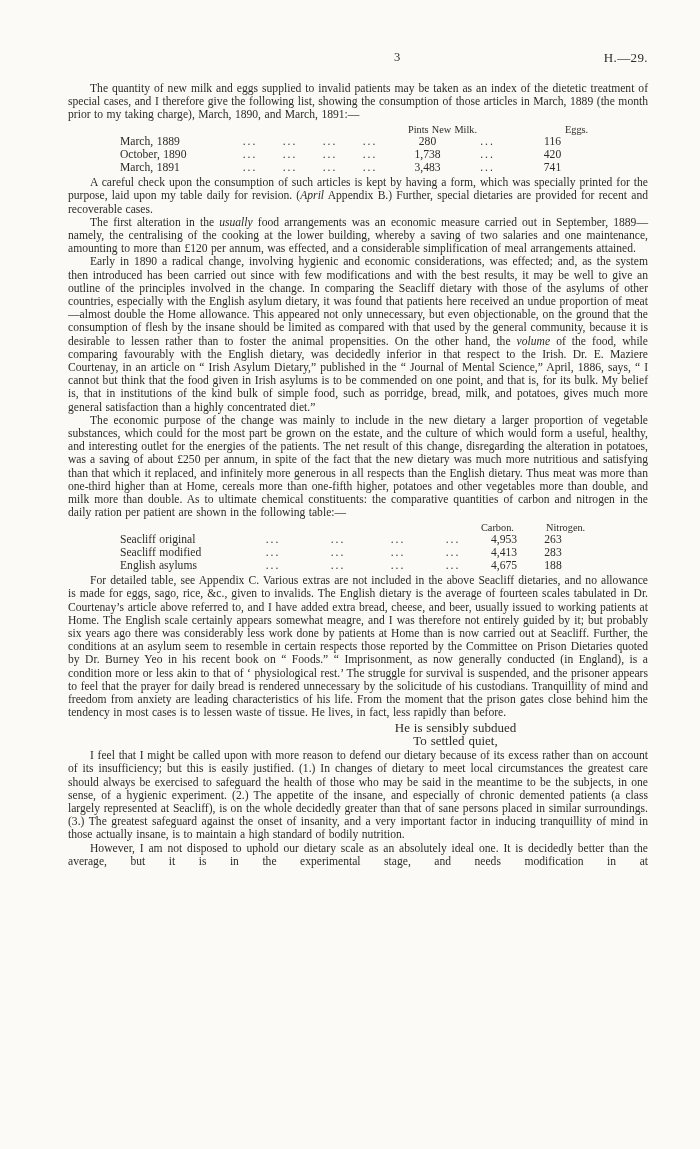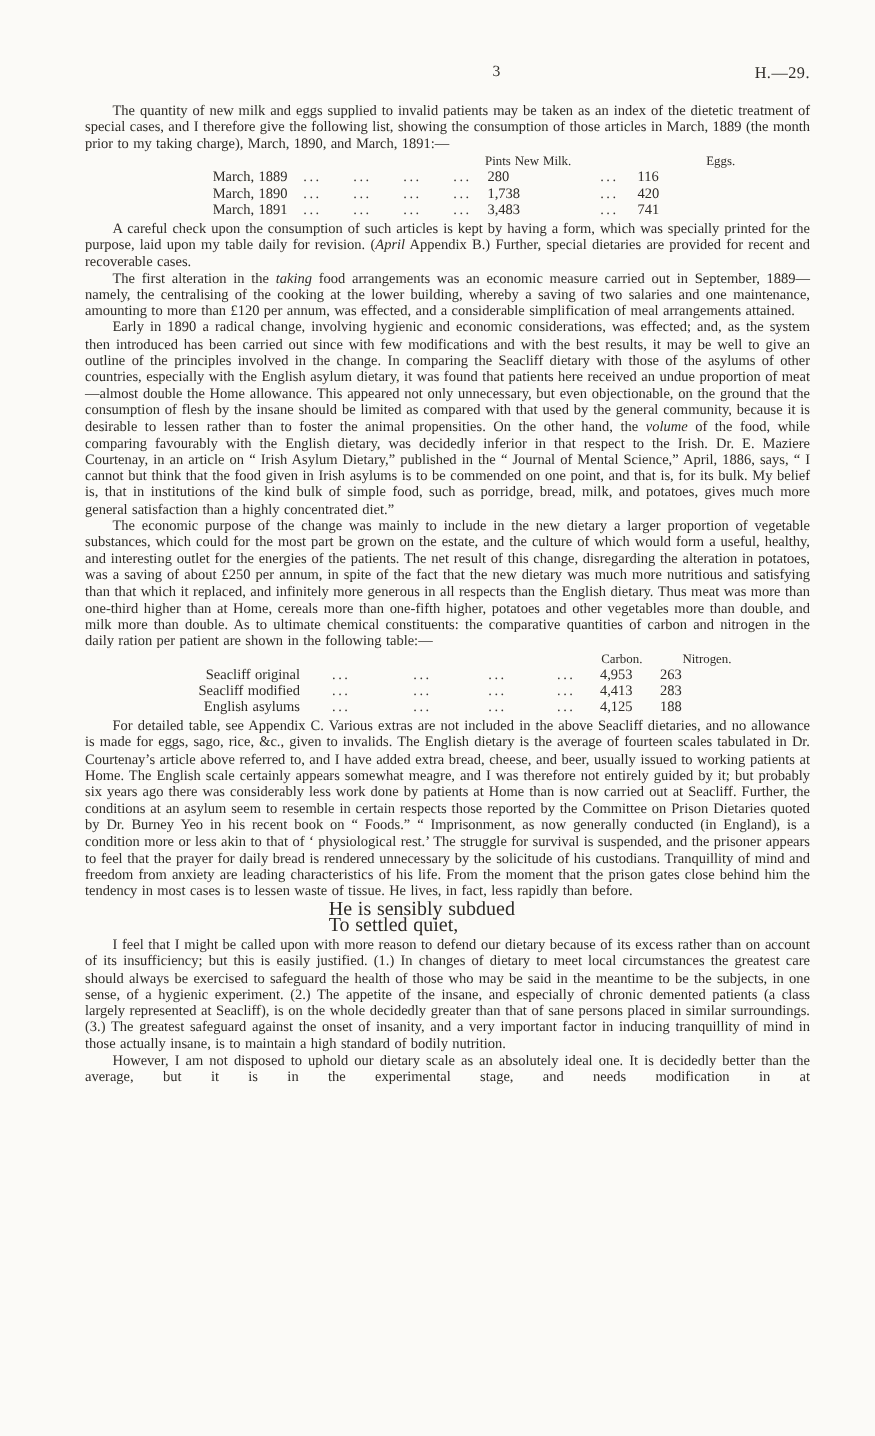--- a/index.html
+++ b/index.html
@@ -33,36 +33,36 @@
     text-align: justify;
     word-spacing: 0.6px;
   }
   p.para { margin: 0; text-indent: 22px; }
   p.para.no-indent { text-indent: 0; }
   p.para.force-last { text-align-last: justify; }
   i { font-style: italic; }
 
   .tbl { margin: 1px 0 2px 0; }
   .tbl-head { position: relative; height: 12px; font-size: 10.3px; text-align: left; }
-  .tbl-head .h-milk   { position: absolute; left: 320px; }
+  .tbl-head .h-milk   { position: absolute; left: 340px; }
   .tbl-head .h-eggs   { position: absolute; left: 497px; }
   .tbl-head .h-carbon { position: absolute; left: 413px; }
   .tbl-head .h-nitro  { position: absolute; left: 478px; }
 
   .grid1 { display: grid; grid-template-columns: 52px 110px 40px 40px 40px 40px 75px 45px 85px; }
   .grid2 { display: grid; grid-template-columns: 52px 120px 66px 64px 56px 54px 48px 50px; }
-  .cell { white-space: nowrap; text-align: right; }
+  .cell { white-space: nowrap; text-align: left; }
   .cell-dots { text-align: center; letter-spacing: 2px; color: #3a3733; }
-  .cell-num { text-align: left; }
+  .cell-num { text-align: center; }
 
   .verse {
     margin: 3px 0 2px 195px;
-    font-size: 16px;
+    font-size: 13px;
     line-height: 12.4px;
-    text-align: left;
+    text-align: center;
     text-indent: 0;
   }
   .verse div { margin: 0; }
 </style>
 </head>
 <body>
 
 <div class="page">
 
   <div class="page-header">
@@ -86,21 +86,21 @@
         <span class="cell cell-dots">...</span>
         <span class="cell cell-dots">...</span>
         <span class="cell cell-dots">...</span>
         <span class="cell cell-dots">...</span>
         <span class="cell cell-num">280</span>
         <span class="cell cell-dots">...</span>
         <span class="cell cell-num">116</span>
       </div>
       <div class="grid1">
         <span class="cell"></span>
-        <span class="cell">March, 1890</span>
+        <span class="cell">October, 1890</span>
         <span class="cell cell-dots">...</span>
         <span class="cell cell-dots">...</span>
         <span class="cell cell-dots">...</span>
         <span class="cell cell-dots">...</span>
         <span class="cell cell-num">1,738</span>
         <span class="cell cell-dots">...</span>
         <span class="cell cell-num">420</span>
       </div>
       <div class="grid1">
         <span class="cell"></span>
@@ -110,21 +110,21 @@
         <span class="cell cell-dots">...</span>
         <span class="cell cell-dots">...</span>
         <span class="cell cell-num">3,483</span>
         <span class="cell cell-dots">...</span>
         <span class="cell cell-num">741</span>
       </div>
     </div>
 
     <p class="para"><span>A careful check upon the consumption of such articles is kept by having a form, which was specially printed for the purpose, laid upon my table daily for revision. (</span><i>April</i><span> Appendix B.) Further, special dietaries are provided for recent and recoverable cases.</span></p>
 
-    <p class="para"><span>The first alteration in the </span><i>taking</i><span> food arrangements was an economic measure carried out in September, 1889—namely, the centralising of the cooking at the lower building, whereby a saving of two salaries and one maintenance, amounting to more than £120 per annum, was effected, and a considerable simplification of meal arrangements attained.</span></p>
+    <p class="para"><span>The first alteration in the </span><i>usually</i><span> food arrangements was an economic measure carried out in September, 1889—namely, the centralising of the cooking at the lower building, whereby a saving of two salaries and one maintenance, amounting to more than £120 per annum, was effected, and a considerable simplification of meal arrangements attained.</span></p>
 
     <p class="para"><span>Early in 1890 a radical change, involving hygienic and economic considerations, was effected; and, as the system then introduced has been carried out since with few modifications and with the best results, it may be well to give an outline of the principles involved in the change. In comparing the Seacliff dietary with those of the asylums of other countries, especially with the English asylum dietary, it was found that patients here received an undue proportion of meat—almost double the Home allowance. This appeared not only unnecessary, but even objectionable, on the ground that the consumption of flesh by the insane should be limited as compared with that used by the general community, because it is desirable to lessen rather than to foster the animal propensities. On the other hand, the </span><i>volume</i><span> of the food, while comparing favourably with the English dietary, was decidedly inferior in that respect to the Irish. Dr. E. Maziere Courtenay, in an article on “ Irish Asylum Dietary,” published in the “ Journal of Mental Science,” April, 1886, says, “ I cannot but think that the food given in Irish asylums is to be commended on one point, and that is, for its bulk. My belief is, that in institutions of the kind bulk of simple food, such as porridge, bread, milk, and potatoes, gives much more general satisfaction than a highly concentrated diet.”</span></p>
 
     <p class="para"><span>The economic purpose of the change was mainly to include in the new dietary a larger proportion of vegetable substances, which could for the most part be grown on the estate, and the culture of which would form a useful, healthy, and interesting outlet for the energies of the patients. The net result of this change, disregarding the alteration in potatoes, was a saving of about £250 per annum, in spite of the fact that the new dietary was much more nutritious and satisfying than that which it replaced, and infinitely more generous in all respects than the English dietary. Thus meat was more than one-third higher than at Home, cereals more than one-fifth higher, potatoes and other vegetables more than double, and milk more than double. As to ultimate chemical constituents: the comparative quantities of carbon and nitrogen in the daily ration per patient are shown in the following table:—</span></p>
 
     <div class="tbl">
       <div class="tbl-head">
         <span class="h-carbon">Carbon.</span>
         <span class="h-nitro">Nitrogen.</span>
       </div>
@@ -148,21 +148,21 @@
         <span class="cell cell-num">4,413</span>
         <span class="cell cell-num">283</span>
       </div>
       <div class="grid2">
         <span class="cell"></span>
         <span class="cell">English asylums</span>
         <span class="cell cell-dots">...</span>
         <span class="cell cell-dots">...</span>
         <span class="cell cell-dots">...</span>
         <span class="cell cell-dots">...</span>
-        <span class="cell cell-num">4,125</span>
+        <span class="cell cell-num">4,675</span>
         <span class="cell cell-num">188</span>
       </div>
     </div>
 
     <p class="para"><span>For detailed table, see Appendix C. Various extras are not included in the above Seacliff dietaries, and no allowance is made for eggs, sago, rice, &amp;c., given to invalids. The English dietary is the average of fourteen scales tabulated in Dr. Courtenay’s article above referred to, and I have added extra bread, cheese, and beer, usually issued to working patients at Home. The English scale certainly appears somewhat meagre, and I was therefore not entirely guided by it; but probably six years ago there was considerably less work done by patients at Home than is now carried out at Seacliff. Further, the conditions at an asylum seem to resemble in certain respects those reported by the Committee on Prison Dietaries quoted by Dr. Burney Yeo in his recent book on “ Foods.” “ Imprisonment, as now generally conducted (in England), is a condition more or less akin to that of ‘ physiological rest.’ The struggle for survival is suspended, and the prisoner appears to feel that the prayer for daily bread is rendered unnecessary by the solicitude of his custodians. Tranquillity of mind and freedom from anxiety are leading characteristics of his life. From the moment that the prison gates close behind him the tendency in most cases is to lessen waste of tissue. He lives, in fact, less rapidly than before.</span></p>
 
     <div class="verse">
       <div>He is sensibly subdued</div>
       <div>To settled quiet,</div>
     </div>

